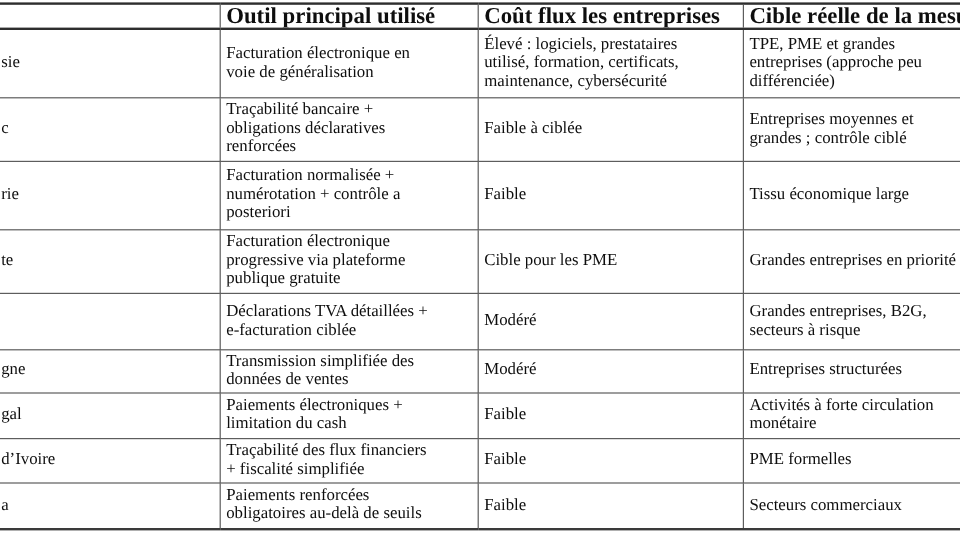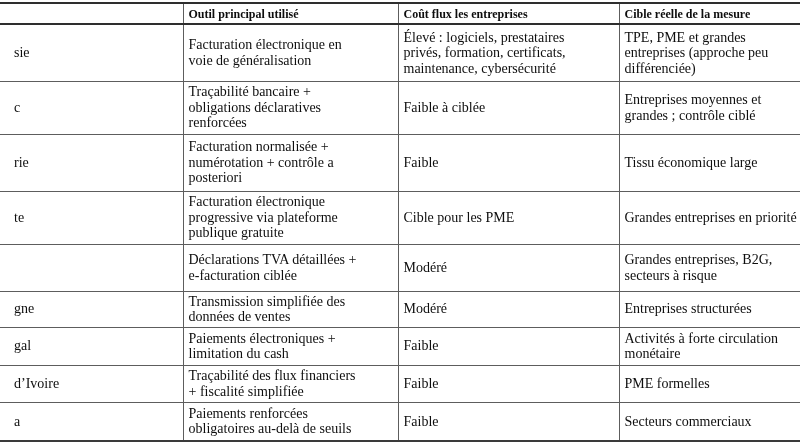--- a/index.html
+++ b/index.html
@@ -33,31 +33,31 @@
     font-size: 14px;
     line-height: 15.5px;
     white-space: pre;       
     overflow: hidden;
     padding: 2px 4px 2px 5px;
     text-align: left;
     font-weight: normal;
   }
   .tbl thead th {
     font-weight: bold;
-    font-size: 12px;
+    font-size: 19px;
     line-height: 16px;
     border-top: 2px solid #2e2e2e;
     border-bottom: 2px solid #2e2e2e;
     padding-top: 1px;
     padding-bottom: 1px;
   }
   .tbl thead tr { height: 21px; }
   .tbl td.country, .tbl th.country {
     border-left: none;      
-    padding-left: 14px;
+    padding-left: 1px;
   }
   .tbl td.cible, .tbl th.cible {
     border-right: none;     
   }
   .tbl tbody tr:last-child td {
     border-bottom: 2px solid #3a3a3a;
   }
 </style>
 </head>
 <body style="background: rgb(255, 255, 255); color: rgb(14, 14, 14);">
@@ -77,21 +77,21 @@
         <th class="cout">Coût flux les entreprises</th>
         <th class="cible">Cible réelle de la mesure</th>
       </tr>
     </thead>
     <tbody id="tbody">
         <tr style="height: 57px;">
           <td class="country">sie</td>
           <td class="outil">Facturation électronique en
 voie de généralisation</td>
           <td class="cout">Élevé : logiciels, prestataires
-privés, formation, certificats,
+utilisé, formation, certificats,
 maintenance, cybersécurité</td>
           <td class="cible">TPE, PME et grandes
 entreprises (approche peu
 différenciée)</td>
         </tr>
         <tr style="height: 53px;">
           <td class="country">c</td>
           <td class="outil">Traçabilité bancaire +
 obligations déclaratives
 renforcées</td>

